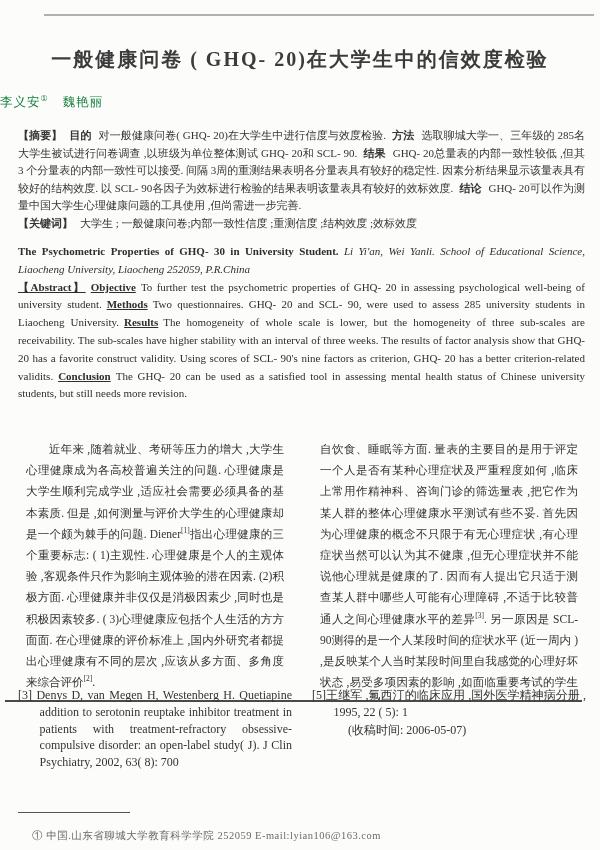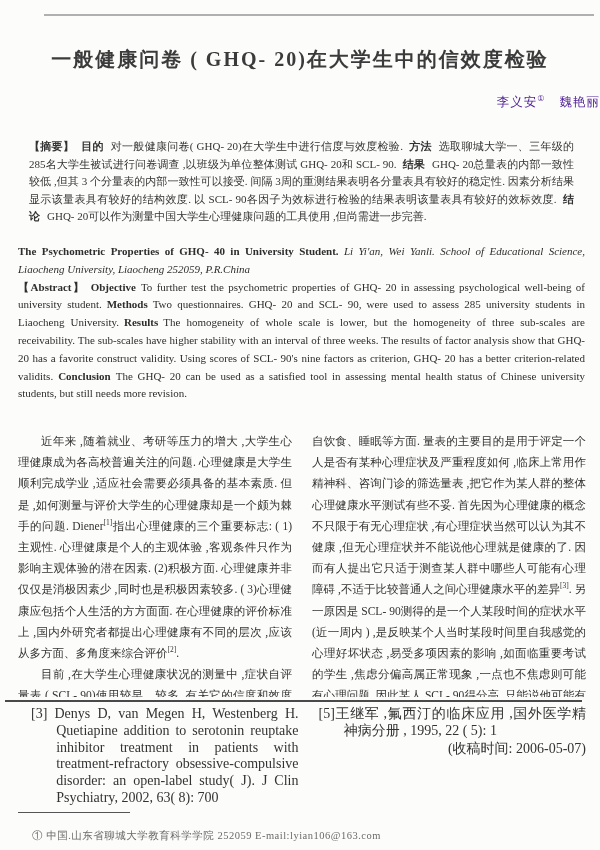--- a/index.html
+++ b/index.html
@@ -13,82 +13,83 @@
   }
   .page{position:absolute;inset:0;}
   .top-rule{position:absolute;top:14px;left:44px;right:6px;border-top:2px solid #b0b0b0;}
   .title{
     position:absolute;top:46px;left:0;right:0;
     text-align:center;font-size:20px;font-weight:bold;
     letter-spacing:2px;color:#3b3b3b;
   }
   .authors{
     position:absolute;top:94px;left:0;right:0;
-    text-align:right;font-size:12.5px;color:#4c1d95;letter-spacing:1px;
+    text-align:left;font-size:12.5px;color:#15803d;letter-spacing:1px;
   }
   .authors sup{font-size:8px;}
   .author-gap{display:inline-block;width:14px;}
   .abstract-cn{
     position:absolute;top:127px;left:18px;right:15px;
     font-size:11px;line-height:17.6px;text-align:justify;color:#333;
   }
-  .abstract-cn p{margin:11px;}
+  .abstract-cn p{margin:0;}
   .seclabel{font-weight:bold;margin-right:7px;}
   .seclabel.mid{margin-left:6px;}
   .en-block{
     position:absolute;top:243px;left:18px;right:15px;
     font-size:11px;line-height:17.8px;text-align:justify;color:#2e2e2e;
   }
   .en-block p{margin:0;}
   .en-title{font-weight:bold;}
   .en-authors{font-style:italic;}
-  .enlabel{font-weight:bold;margin:4px 5px 0 0;}
+  .enlabel{font-weight:bold;margin:4px 5px 0 0;text-decoration:underline;}
   .enlabel.mid{margin-left:5px;}
   .body-cols{
     position:absolute;top:431px;left:18px;right:14px;height:266px;
     display:flex;gap:20px;overflow:hidden;
   }
   .col{
     width:50%;font-size:11.5px;line-height:21.2px;
     text-align:justify;color:#333;
   }
-  .col p{margin:0;text-indent:2em;}
+  .col p{margin:8px;text-indent:2em;}
   .ref-sup{font-size:7.5px;vertical-align:super;line-height:0;}
   .mid-rule{position:absolute;top:700px;left:5px;right:18px;border-top:2px solid #4a4a4a;}
   .refs{
-    position:absolute;top:706px;left:18px;right:14px;height:100px;
-    display:flex;gap:20px;font-size:14px;line-height:16.8px;color:#333;margin-left:13px;
+    position:absolute;top:687px;left:18px;right:14px;height:100px;
+    display:flex;gap:20px;font-size:12px;line-height:16.8px;color:#333;
   }
   .refcol{width:50%;text-align:justify;}
   .ref-item{margin:0;padding-left:1.8em;text-indent:-1.8em;}
-  .received{text-align:right;padding-left:3em;margin-top:1px;}
+  .received{text-align:left;padding-left:3em;margin-top:1px;}
   .foot-rule{position:absolute;top:812px;left:18px;width:112px;border-top:1.5px solid #555;}
   .footnote{
     position:absolute;top:829px;left:32px;right:40px;
     font-size:10.5px;color:#6a6a6a;letter-spacing:0.5px;
     filter:blur(0.3px);
   }
 </style>
 </head>
 <body>
 
 <div class="page">
 
   <div class="top-rule"></div>
 
   <div class="title">一般健康问卷 ( GHQ- 20)在大学生中的信效度检验</div>
 
   <div class="authors"><span>李义安</span><sup>①</sup><span class="author-gap"></span><span>魏艳丽</span></div>
 
   <div class="abstract-cn">
     <p><span class="seclabel">【摘要】</span><span class="seclabel">目的</span><span>对一般健康问卷( GHQ- 20)在大学生中进行信度与效度检验.</span><span class="seclabel mid">方法</span><span>选取聊城大学一、三年级的 285名大学生被试进行问卷调查 ,以班级为单位整体测试 GHQ- 20和 SCL- 90.</span><span class="seclabel mid">结果</span><span>GHQ- 20总量表的内部一致性较低 ,但其 3 个分量表的内部一致性可以接受. 间隔 3周的重测结果表明各分量表具有较好的稳定性. 因素分析结果显示该量表具有较好的结构效度. 以 SCL- 90各因子为效标进行检验的结果表明该量表具有较好的效标效度.</span><span class="seclabel mid">结论</span><span>GHQ- 20可以作为测量中国大学生心理健康问题的工具使用 ,但尚需进一步完善.</span></p>
+    <p><span class="seclabel">【关键词】</span><span>大学生 ; 一般健康问卷;内部一致性信度 ;重测信度 ;结构效度 ;效标效度</span></p>
   </div>
 
   <div class="en-block">
-    <p><span class="en-title">The Psychometric Properties of GHQ- 40 in University Student.</span> <span class="en-authors">Li Yi'an, Wei Yanli. School of Educational Science, Liaocheng University, Liaocheng 252059, P.R.China</span></p>
+    <p><span class="en-title">The Psychometric Properties of GHQ- 30 in University Student.</span> <span class="en-authors">Li Yi'an, Wei Yanli. School of Educational Science, Liaocheng University, Liaocheng 252059, P.R.China</span></p>
     <p><span class="enlabel">【Abstract】</span><span class="enlabel">Objective</span><span>To further test the psychometric properties of GHQ- 20 in assessing psychological well-being of university student.</span><span class="enlabel mid">Methods</span><span>Two questionnaires. GHQ- 20 and SCL- 90, were used to assess 285 university students in Liaocheng University.</span><span class="enlabel mid">Results</span><span>The homogeneity of whole scale is lower, but the homogeneity of three sub-scales are receivability. The sub-scales have higher stability with an interval of three weeks. The results of factor analysis show that GHQ- 20 has a favorite construct validity. Using scores of SCL- 90's nine factors as criterion, GHQ- 20 has a better criterion-related validits.</span><span class="enlabel mid">Conclusion</span><span>The GHQ- 20 can be used as a satisfied tool in assessing mental health status of Chinese university students, but still needs more revision.</span></p>
   </div>
 
   <div class="body-cols">
     <div class="col">
       <p><span>近年来 ,随着就业、考研等压力的增大 ,大学生心理健康成为各高校普遍关注的问题. 心理健康是大学生顺利完成学业 ,适应社会需要必须具备的基本素质. 但是 ,如何测量与评价大学生的心理健康却是一个颇为棘手的问题. Diener</span><sup class="ref-sup">[1]</sup><span>指出心理健康的三个重要标志: ( 1)主观性. 心理健康是个人的主观体验 ,客观条件只作为影响主观体验的潜在因素. (2)积极方面. 心理健康并非仅仅是消极因素少 ,同时也是积极因素较多. ( 3)心理健康应包括个人生活的方方面面. 在心理健康的评价标准上 ,国内外研究者都提出心理健康有不同的层次 ,应该从多方面、多角度来综合评价</span><sup class="ref-sup">[2]</sup><span>.</span></p>
       <p>目前 ,在大学生心理健康状况的测量中 ,症状自评量表 ( SCL- 90)使用较早、较多 ,有关它的信度和效度的指标较多 ,但其本身也存在很多缺陷. 在使用过程中我们会发现 ,由于 SCL- 90题目和选项较多 ,遗漏和答串题目的情况时有发生 ,给统计结果带来不必要的误差. 从量表的内容上看 , SCL- 90只是一个 90题的症状校核表 ,其项目主要来</p>
     </div>
     <div class="col">
       <p style="text-indent:0;"><span>自饮食、睡眠等方面. 量表的主要目的是用于评定一个人是否有某种心理症状及严重程度如何 ,临床上常用作精神科、咨询门诊的筛选量表 ,把它作为某人群的整体心理健康水平测试有些不妥. 首先因为心理健康的概念不只限于有无心理症状 ,有心理症状当然可以认为其不健康 ,但无心理症状并不能说他心理就是健康的了. 因而有人提出它只适于测查某人群中哪些人可能有心理障碍 ,不适于比较普通人之间心理健康水平的差异</span><sup class="ref-sup">[3]</sup><span>. 另一原因是 SCL- 90测得的是一个人某段时间的症状水平 (近一周内 ) ,是反映某个人当时某段时间里自我感觉的心理好坏状态 ,易受多项因素的影响 ,如面临重要考试的学生 ,焦虑分偏高属正常现象 ,一点也不焦虑则可能有心理问题. 因此某人 SCL- 90得分高 ,只能说他可能有某种心理症状 ,任何心理疾病和心理障碍的诊断 ,都有一个时限 ,而不是持续一周就可以下诊断的.</span></p>

